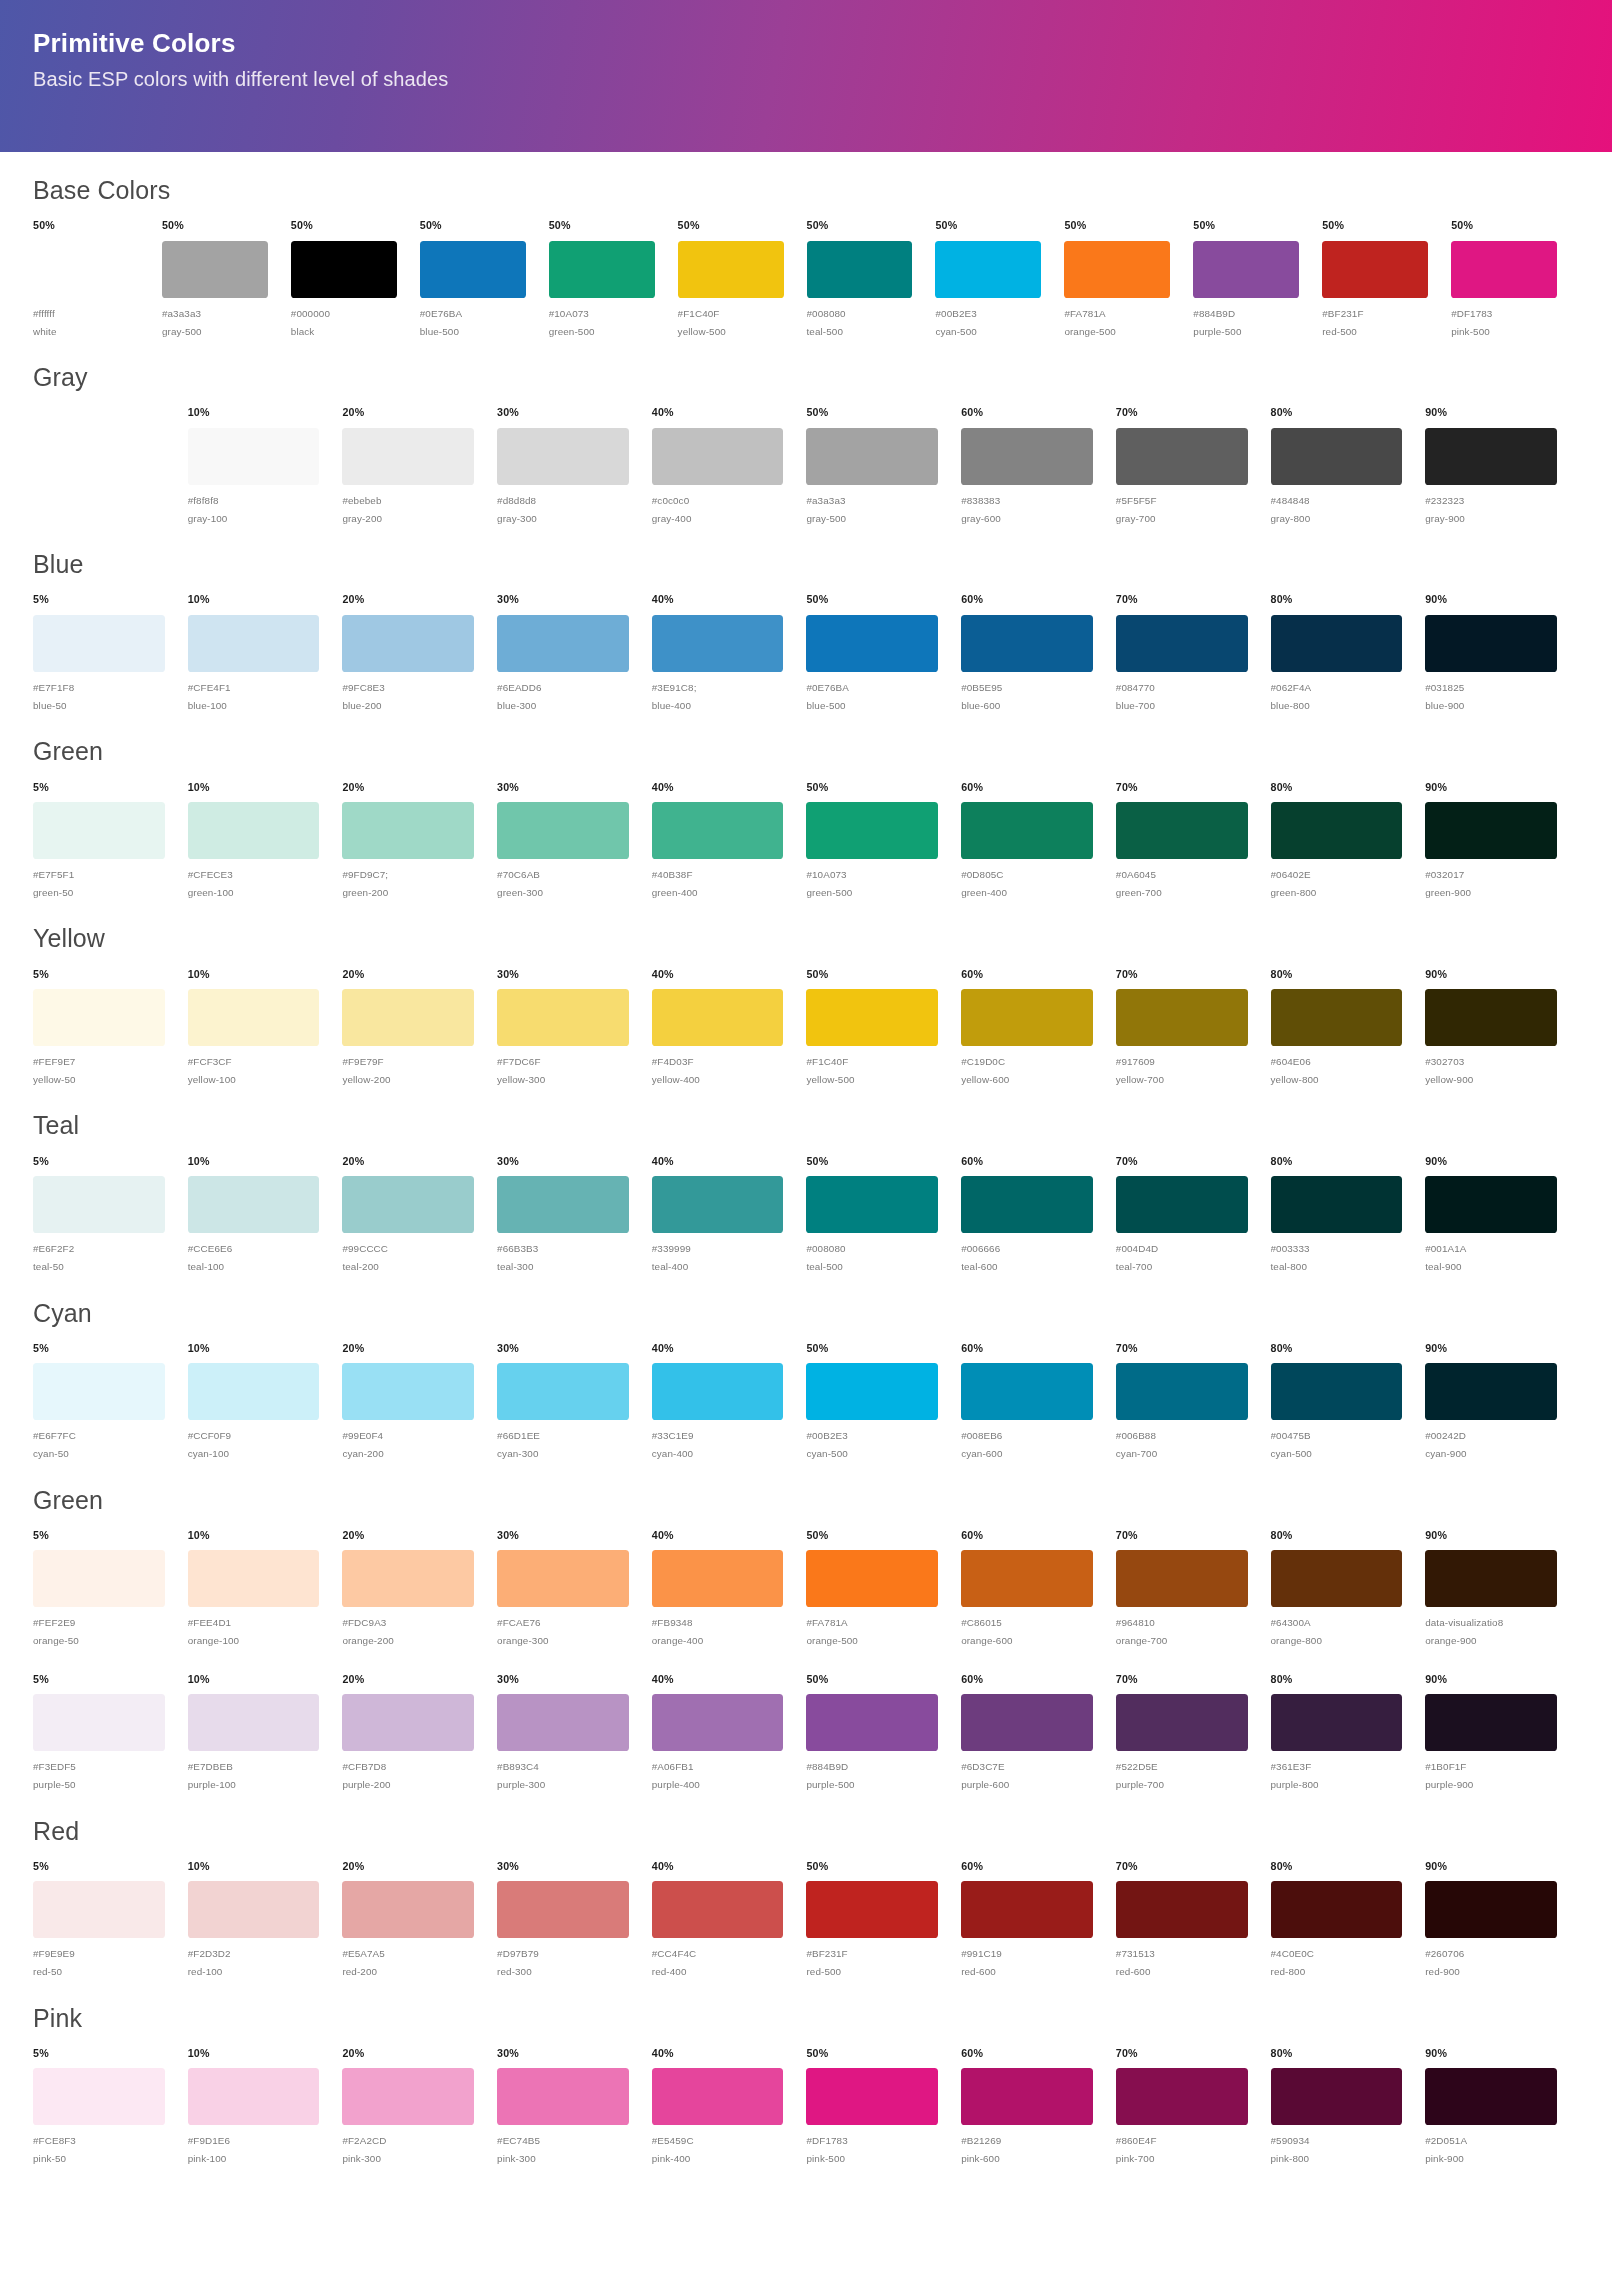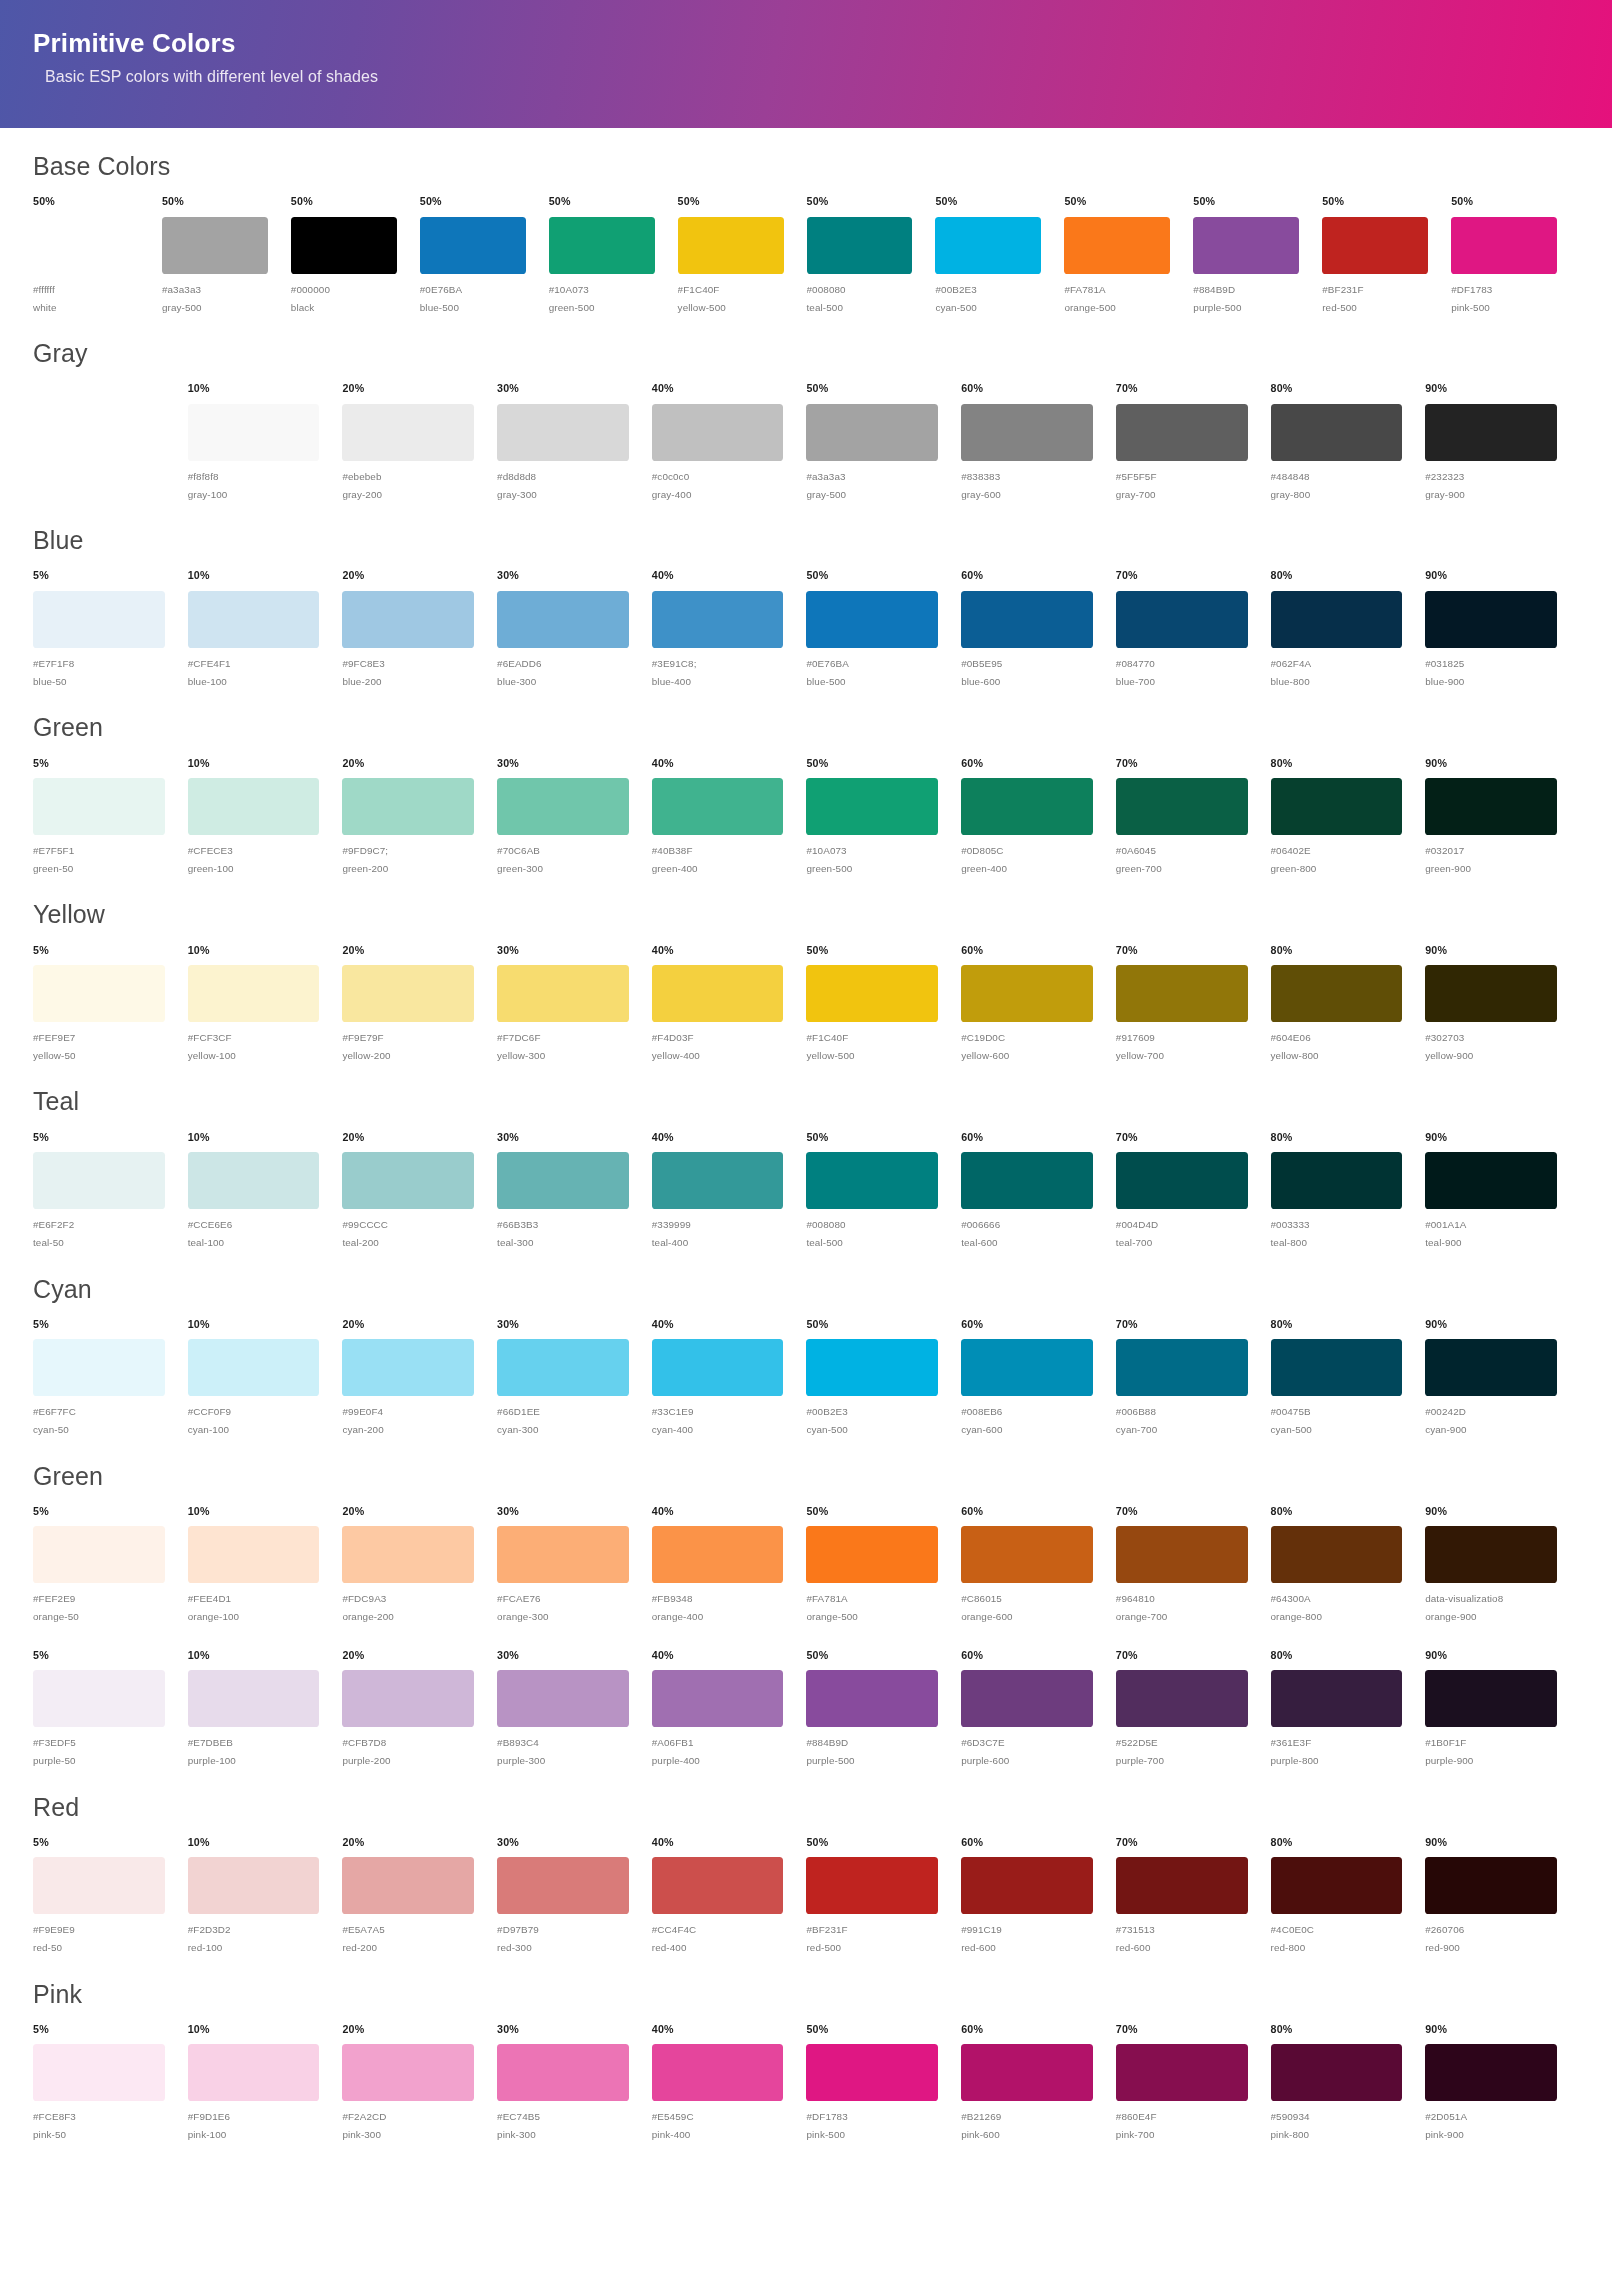--- a/index.html
+++ b/index.html
@@ -7,40 +7,39 @@
     width: 1613px;
     background: #ffffff;
     font-family: "Liberation Sans", sans-serif;
     -webkit-font-smoothing: antialiased;
   }
   body { padding-bottom: 54px; }
 
   
   .banner {
     width: 100%;
-    height: 128px;
+    height: 152px;
     background: linear-gradient(100deg, #4e57a8 0%, #6b4ba0 22%, #9b3f96 48%, #c32a86 74%, #e5117c 100%);
     padding: 27px 0 4px 33px;
     color: #ffffff;
     overflow: hidden;
   }
   .banner-title {
     font-size: 26px;
     font-weight: bold;
     letter-spacing: 0.2px;
     line-height: 1.25;
     color: #ffffff;
   }
   .banner-subtitle {
-    font-size: 16px;
+    font-size: 20px;
     font-weight: normal;
     margin-top: 8px;
     color: #ece6f2;
     letter-spacing: 0.1px;
-    margin-left: 12px;
   }
 
   
   .content { padding: 0 33px; }
 
   .section { margin-top: 24px; }
   .section-title {
     font-size: 25px;
     font-weight: normal;
     color: #4a4a4a;

